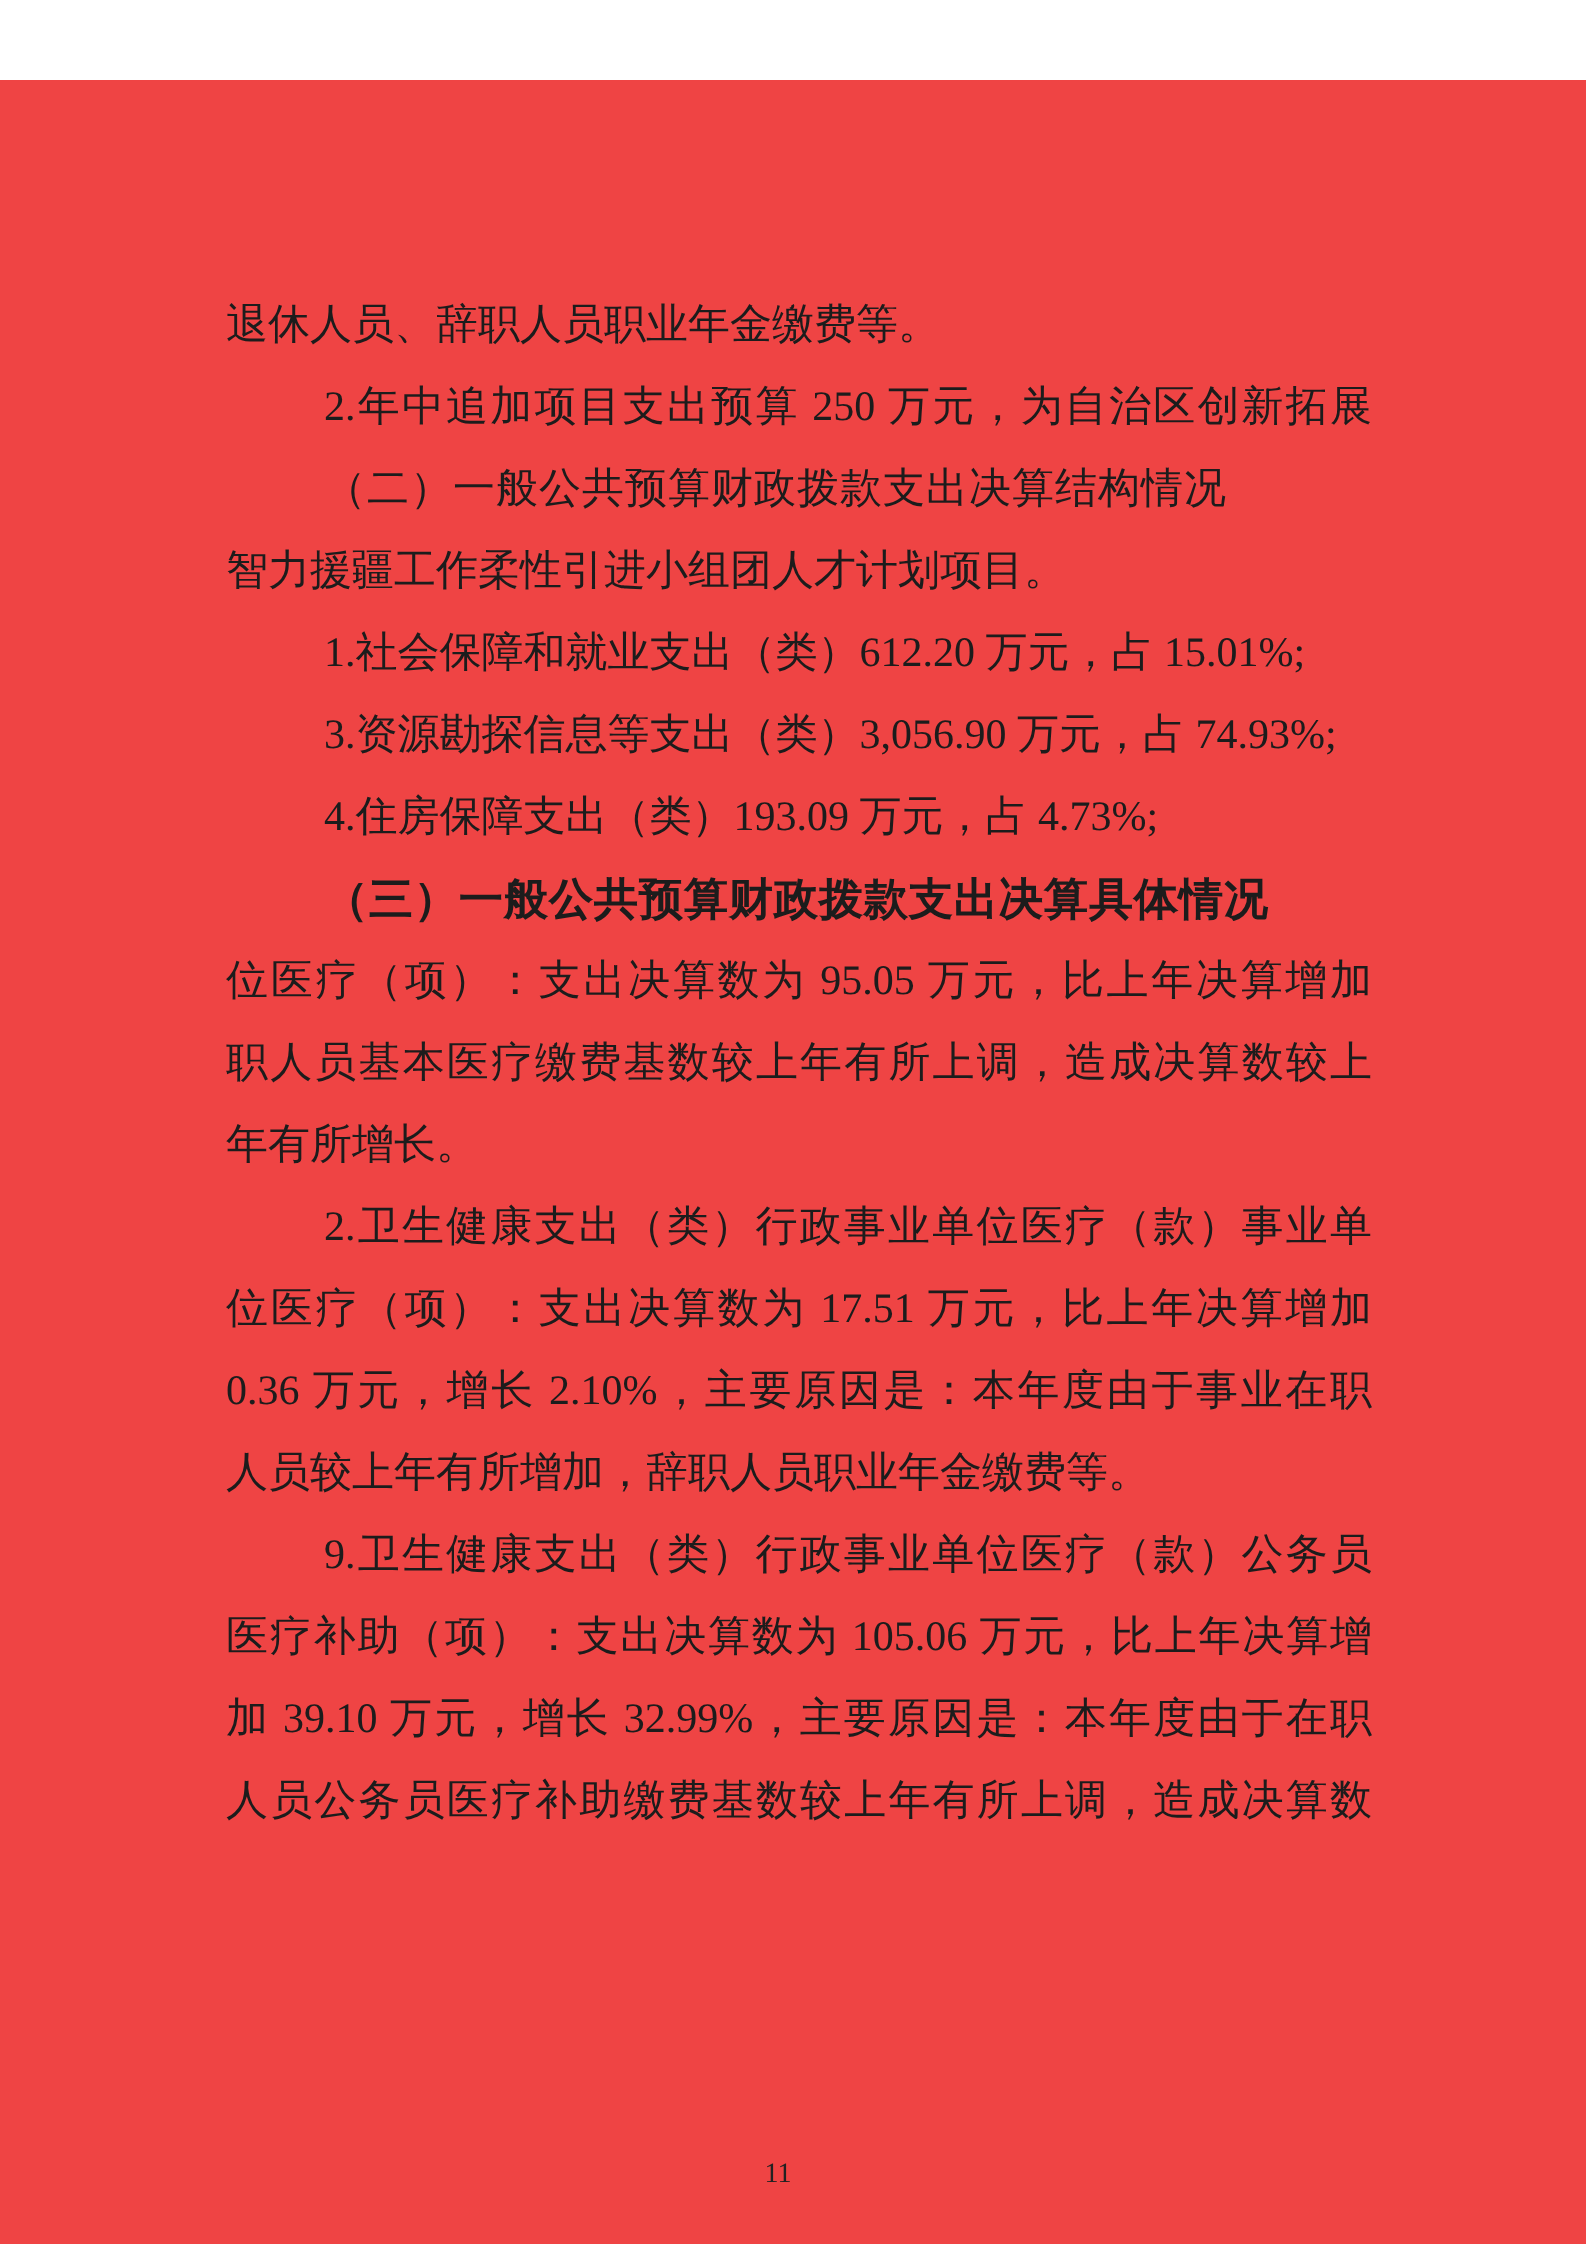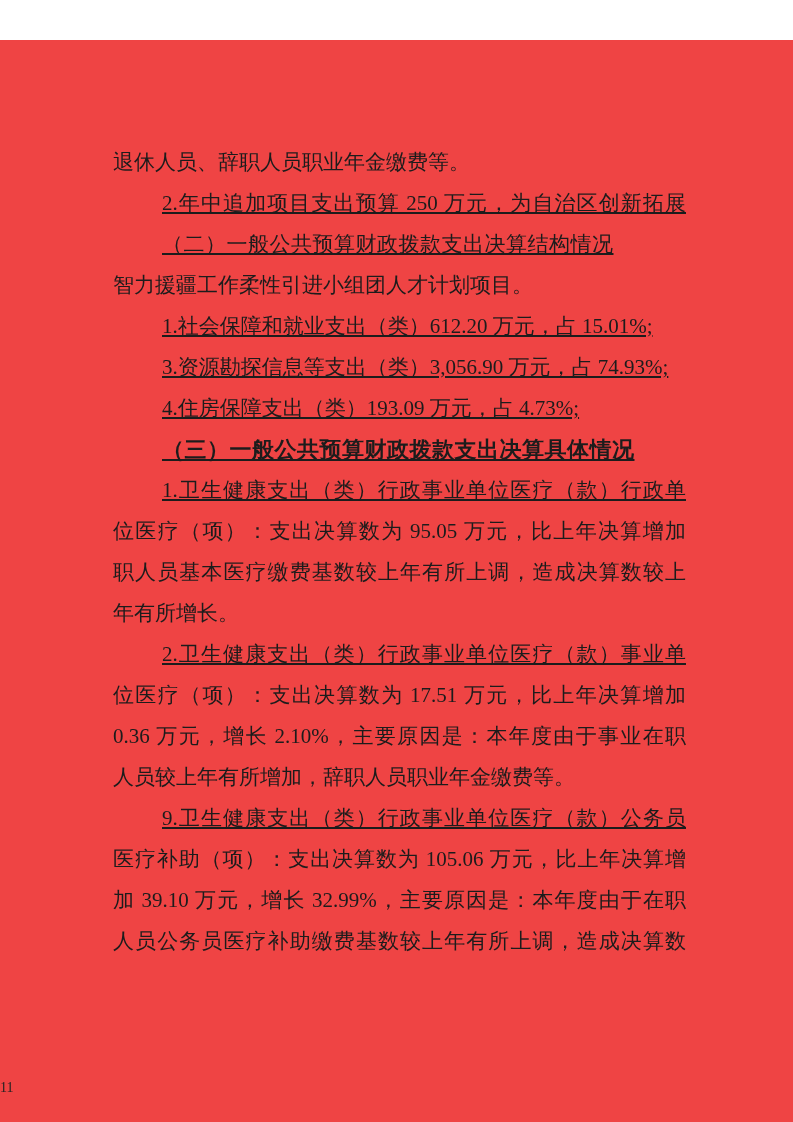--- a/index.html
+++ b/index.html
@@ -24,41 +24,41 @@
     width: 573px;
   }
   .ln {
     height: 41px;
     line-height: 41px;
     font-size: 21px;
     white-space: normal;
     overflow: visible;
   }
   
-  .ind { text-indent: 49px; text-decoration: underline; }
+  .ind { text-indent: 49px; }
   
   .jst {
     text-align: justify;
     text-align-last: justify;
   }
   
   .h2k { letter-spacing: 0.5px; }
   
   .h3b {
     font-weight: bold;
     font-family: "Liberation Sans", "DejaVu Sans", sans-serif;
     font-size: 22px;
     letter-spacing: 0.5px;
   }
   .pagenum {
     position: absolute;
     left: 0;
     right: 15px;
     top: 1040px;
-    text-align: left;
+    text-align: center;
     font-size: 14px;
     line-height: 16px;
     font-family: "Liberation Serif", "DejaVu Serif", serif;
     color: #222222;
   }
 </style>
 </head>
 <body>
 
 <div class="page">
@@ -70,21 +70,20 @@
     <div class="ln ind h2k">（二）一般公共预算财政拨款支出决算结构情况</div>
 
     <div class="ln">智力援疆工作柔性引进小组团人才计划项目。</div>
 
     <div class="ln ind">1.社会保障和就业支出（类）612.20 万元，占 15.01%;</div>
     <div class="ln ind">3.资源勘探信息等支出（类）3,056.90 万元，占 74.93%;</div>
     <div class="ln ind">4.住房保障支出（类）193.09 万元，占 4.73%;</div>
 
     <div class="ln ind h3b">（三）一般公共预算财政拨款支出决算具体情况</div>
 
-    <div class="ln ind jst">1.卫生健康支出（类）行政事业单位医疗（款）行政单</div>
     <div class="ln jst">位医疗（项）：支出决算数为 95.05 万元，比上年决算增加</div>
     <div class="ln jst">职人员基本医疗缴费基数较上年有所上调，造成决算数较上</div>
     <div class="ln">年有所增长。</div>
 
     <div class="ln ind jst">2.卫生健康支出（类）行政事业单位医疗（款）事业单</div>
     <div class="ln jst">位医疗（项）：支出决算数为 17.51 万元，比上年决算增加</div>
     <div class="ln jst">0.36 万元，增长 2.10%，主要原因是：本年度由于事业在职</div>
     <div class="ln">人员较上年有所增加，辞职人员职业年金缴费等。</div>
 
     <div class="ln ind jst">9.卫生健康支出（类）行政事业单位医疗（款）公务员</div>

